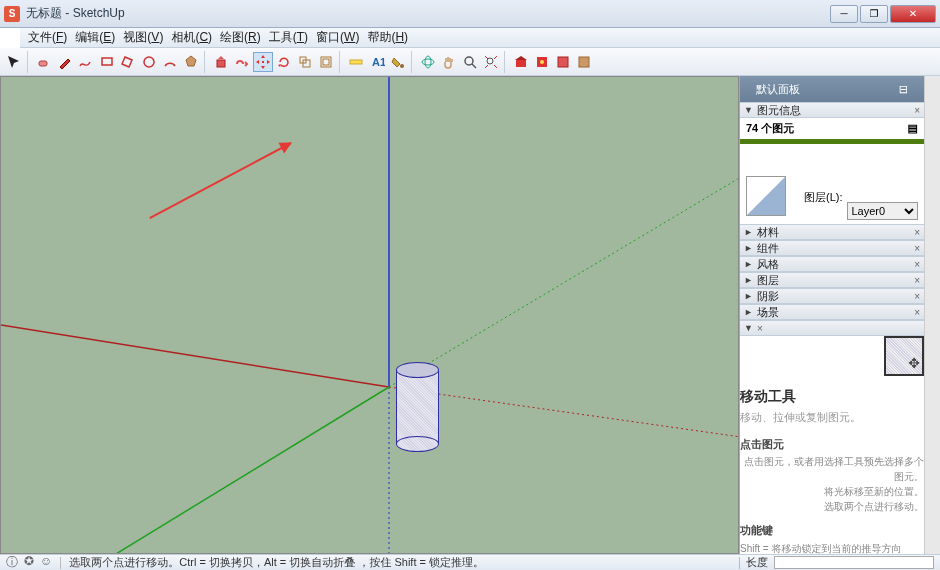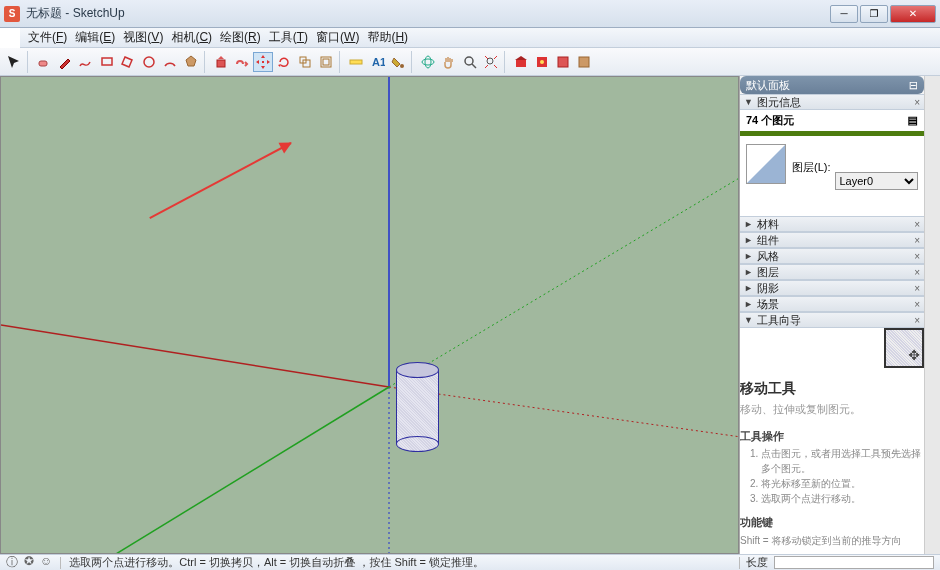--- a/index.html
+++ b/index.html
@@ -34,36 +34,36 @@
 .cylinder { position:absolute; left:395px; top:285px; width:43px; height:90px; }
 .cyl-body { position:absolute; top:8px; left:0; right:0; bottom:8px; background:repeating-linear-gradient(45deg,#d4d4e4,#d4d4e4 1px,#e5e5f0 1px,#e5e5f0 2px); border-left:1.5px solid #2e2ea0; border-right:1.5px solid #2e2ea0; }
 .cyl-top { position:absolute; top:0; left:0; right:0; height:16px; background:#c6c6dd; border:1.5px solid #2e2ea0; border-radius:50%; }
 .cyl-bot { position:absolute; bottom:0; left:0; right:0; height:16px; background:repeating-linear-gradient(45deg,#d4d4e4,#d4d4e4 1px,#e5e5f0 1px,#e5e5f0 2px); border:1.5px solid #2e2ea0; border-radius:50%; }
 
 
 .arrow { position:absolute; left:130px; top:65px; width:160px; height:2px; background:#e53935; transform:rotate(-28deg); transform-origin:right center; }
 .arrow::after { content:""; position:absolute; right:-1px; top:-5px; border-left:12px solid #e53935; border-top:6px solid transparent; border-bottom:6px solid transparent; }
 
 
-.tray-header { background:linear-gradient(#7e94ab,#6a8099); color:#fff; font-size:11px; padding:2px 6px; display:flex; align-items:center; justify-content:space-between; height:18px;border-radius:6px;}
+.tray-header { background:linear-gradient(#7e94ab,#6a8099); color:#fff; font-size:11px; padding:2px 16px; display:flex; align-items:center; justify-content:space-between; height:26px;}
 .panel-hdr { background:linear-gradient(#eef1f5,#dde3ea); border-top:1px solid #c3cedb; border-bottom:1px solid #c3cedb; padding:1px 4px; display:flex; align-items:center; gap:4px; height:16px;}
 .panel-hdr .arrow-s { font-size:9px; color:#444; }
 .panel-hdr .title { flex:1; font-size:11px; color:#222;}
 .panel-hdr .x { font-size:10px; color:#666; cursor:default;}
 .panel-body { background:#fff; padding:4px 6px; font-size:11px; }
 .entity-count { font-weight:bold; padding:3px 6px; background:#fff; border-bottom:5px solid #4d7c0f; display:flex; justify-content:space-between; align-items:center;}
 .thumb { width:40px; height:40px; border:1px solid #999; margin:4px 0; background:linear-gradient(135deg,#fff 49%,#9bb4d4 51%); display:inline-block; vertical-align:top;}
 .layer-row { display:flex; align-items:center; gap:4px; margin-top:4px;}
 .layer-row select { flex:1; font-size:11px; height:18px; border:1px solid #999;margin-top:28px;}
 
 .guide-panel { flex:1; background:#fff; overflow:auto; color:#666; line-height:1.5;}
 .guide-panel h3 { color:#333; font-size:14px; margin-bottom:2px;}
 .guide-panel .sub { font-size:11px; color:#999; margin-bottom:10px;}
 .guide-panel h4 { color:#444; font-size:11px; font-weight:bold; margin-top:8px; margin-bottom:2px;}
-.guide-panel ol { margin-left:21px; font-size:10px; color:#888;}
+.guide-panel ol { margin-left:3px; font-size:10px; color:#888;text-align:right;}
 .guide-panel .thumb-big { width:40px; height:40px; border:2px solid #333; margin:0 0 10px auto; background:repeating-linear-gradient(45deg,#d4d4e4,#d4d4e4 1px,#eee 1px,#eee 2px); position:relative; float:right;}
 .guide-panel .thumb-big::after{content:"✥"; position:absolute; right:2px; bottom:0; font-size:14px; color:#444;}
 
 
 .statusbar { position:absolute; left:0; right:0; bottom:0; height:16px; background:linear-gradient(#f4f7fb,#e2e9f2); border-top:1px solid #c3cedb; display:flex; align-items:center; font-size:11px; color:#333; padding:0 6px; gap:8px;}
 .statusbar .s-icons { display:flex; gap:6px; color:#666; font-size:12px;}
 .statusbar .divider { width:1px; height:12px; background:#bbb;}
 .statusbar .right { margin-left:auto; display:flex; align-items:center; gap:6px;}
 .statusbar .measure { width:160px; height:13px; background:#fff; border:1px solid #aaa;}
 
@@ -274,21 +274,21 @@
 
     <div class="panel-hdr">
       <span class="arrow-s">▼</span>
       <span class="title">图元信息</span>
       <span class="x">×</span>
     </div>
     <div class="entity-count">
       <span>74 个图元</span>
       <span>▤</span>
     </div>
-    <div class="panel-body" style="height:80px; display:flex; gap:6px; align-items:flex-start;">
+    <div class="panel-body" style="height:80px; display:flex; gap:18px; align-items:flex-end;">
       <div class="thumb"></div>
       <div style="flex:1;">
         <div class="layer-row">
           <span>图层(L):</span>
           <select>
             <option>Layer0</option>
           </select>
         </div>
       </div>
     </div>
@@ -321,29 +321,28 @@
         </div>
         <div class="panel-hdr">
           <span class="arrow-s">►</span>
           <span class="title">场景</span>
           <span class="x">×</span>
         </div>
       </div>
 
     <div class="panel-hdr">
       <span class="arrow-s">▼</span>
-      <span class="title">工具向导</span>
       <span class="x">×</span>
     </div>
     <div class="guide-panel">
       <div class="thumb-big"></div>
       <div style="clear:both;"></div>
       <h3>移动工具</h3>
       <div class="sub">移动、拉伸或复制图元。</div>
-      <h4>工具操作</h4>
+      <h4>点击图元</h4>
       <ol id="guide-ops">
           <li>点击图元，或者用选择工具预先选择多个图元。</li>
           <li>将光标移至新的位置。</li>
           <li>选取两个点进行移动。</li>
         </ol>
       <h4>功能键</h4>
       <div style="font-size:10px;color:#888;">Shift = 将移动锁定到当前的推导方向</div>
     </div>
   </div>
   <div class="scrollcol"></div>

